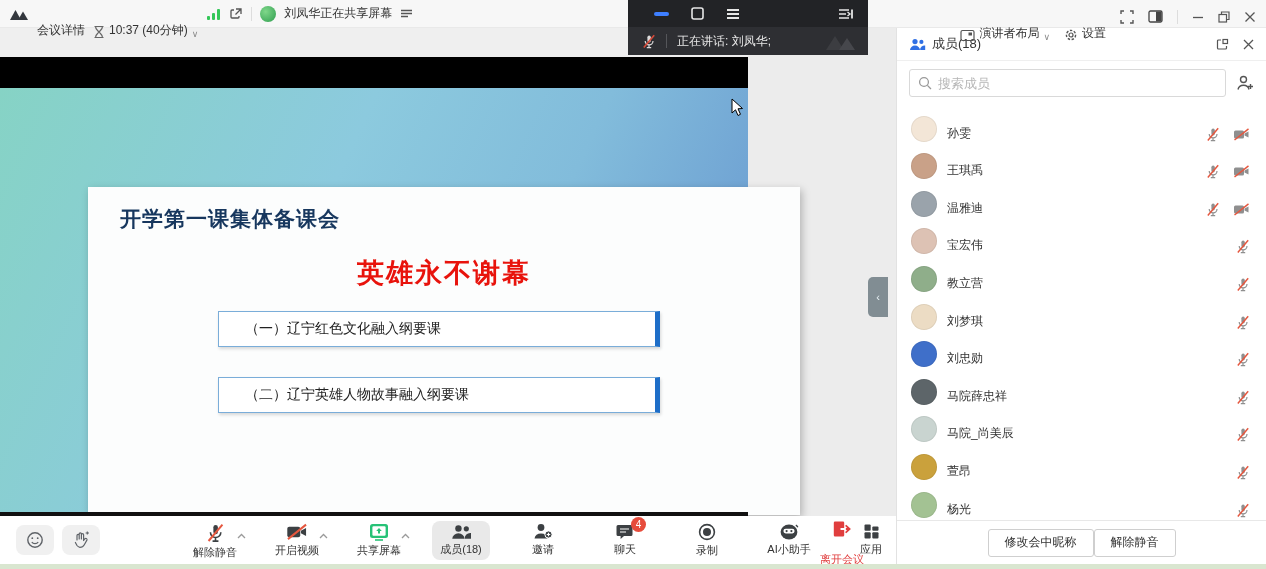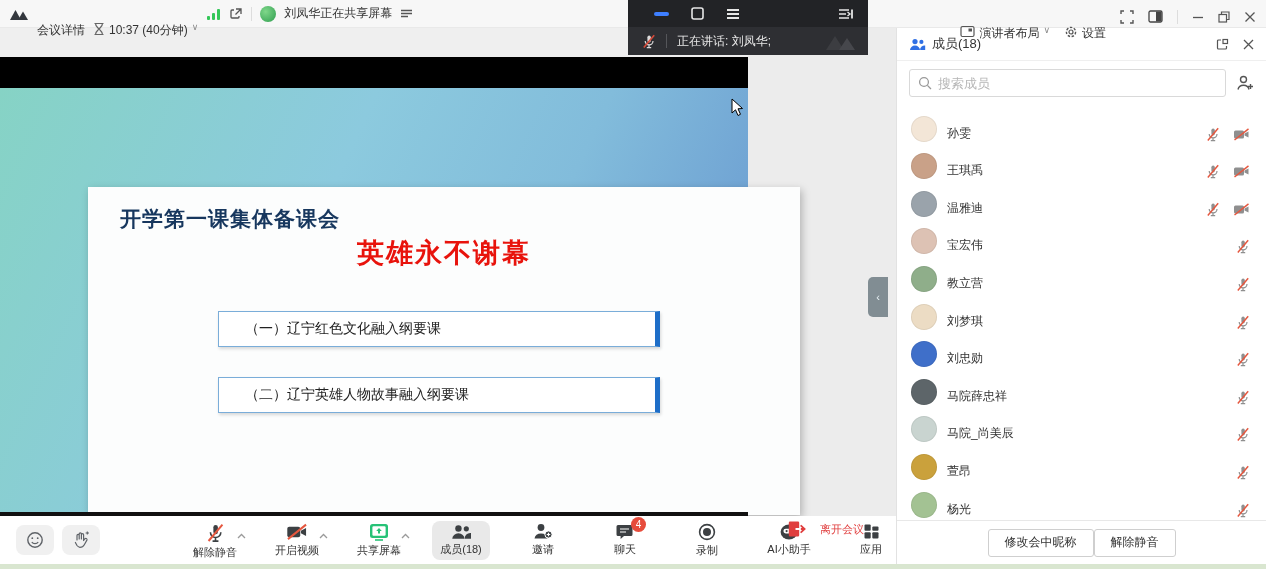--- a/index.html
+++ b/index.html
@@ -3,36 +3,36 @@
 <meta charset="utf-8">
 <style>
   * { margin:0; padding:0; box-sizing:border-box; }
   html,body { width:1266px; height:569px; overflow:hidden; }
   body { font-family:"Liberation Sans", sans-serif; background:#ececec; position:relative; font-size:12px; color:#333; }
 
   
   .titlebar { position:absolute; left:0; top:0; width:1266px; height:28px; background:#f7f7f7; border-bottom:1px solid #e9e9e9; display:flex; align-items:center; z-index:5; }
   .tb-left { display:flex; align-items:center; gap:8px; padding-left:10px; flex:0 0 auto; }
   .tb-right { display:flex; align-items:center; gap:14px; position:absolute; right:10px; top:0; height:33px; }
-  .tb-item { display:flex; align-items:flex-start; gap:4px; color:#333;margin-top:33px; }
+  .tb-item { display:flex; align-items:flex-end; gap:4px; color:#333;margin-top:33px; }
   .tb-divider { width:1px; height:14px; background:#ddd; }
   .avatar-mini { width:16px; height:16px; border-radius:50%; background:radial-gradient(circle at 35% 35%, #7fd78a, #2f9e4f); }
   .icon-svg { display:block; }
   .caret-down { font-size:9px; color:#888; }
 
   
   .main-area { position:absolute; left:0; top:28px; width:748px; height:488px; background:#efefef; }
   .black-strip-top { position:absolute; left:0; top:29px; width:100%; height:31px; background:#000; }
   .desktop { position:absolute; left:0; top:60px; width:100%; height:424px; background:linear-gradient(115deg,#86d3c5 0%,#8ccade 40%,#82bcdb 65%,#6d9fd2 88%,#5e8fc7 100%); }
   .black-strip-bot { position:absolute; left:0; top:484px; width:100%; height:4px; background:#111; }
 
   
   .slide { position:absolute; left:88px; top:99px; width:712px; height:328px; background:#fcfdfd; box-shadow:2px 3px 8px rgba(0,0,0,0.25); }
   .slide-title { position:absolute; left:32px; top:18px; font-size:21px; font-weight:bold; color:#17375e; letter-spacing:1px; }
-  .slide-subtitle { position:absolute; left:0; top:48px; width:100%; text-align:center; font-size:27px; font-weight:bold; color:#e8130c; letter-spacing:2px; }
+  .slide-subtitle { position:absolute; left:0; top:68px; width:100%; text-align:center; font-size:27px; font-weight:bold; color:#e8130c; letter-spacing:2px; }
   .slide-box { position:absolute; left:130px; width:442px; height:36px; background:#fff; border:1px solid #7aadd9; border-right:5px solid #1e6ec8; box-shadow:1px 2px 3px rgba(0,0,0,0.15); display:flex; align-items:center; padding-left:26px; font-size:14px; color:#222; }
   .slide-box1 { top:124px; } .slide-box2 { top:190px; }
 
   
   .float-bar { position:absolute; left:628px; top:0; width:240px; height:69px; z-index:9; }
   .float-row1 { height:27px; background:#222326; display:flex; align-items:center; gap:22px; padding-left:26px; position:relative; }
   .float-dash { width:15px; height:4px; border-radius:2px; background:#3e7fff; }
   .float-row1 .right-ic { position:absolute; right:14px; }
   .float-row2 { height:28px; background:#2e2f33; display:flex; align-items:center; padding-left:14px; position:relative; color:#e8e8e8; }
   .float-row2 .vdiv { width:1px; height:14px; background:#55565a; margin:0 10px; }
@@ -69,21 +69,21 @@
   
   .toolbar { position:absolute; left:0; top:516px; width:896px; height:48px; background:#fff; display:flex; align-items:center; }
   .tbar-left { display:flex; gap:8px; margin-left:16px; }
   .round-btn { width:38px; height:30px; background:#f0f0f0; border-radius:8px; display:flex; align-items:center; justify-content:center; }
   .tbar-center { display:flex; margin-left:86px; gap:24px; }
   .t-item { position:relative; width:58px; display:flex; flex-direction:column; align-items:center; gap:2px; padding-top:2px; }
   .t-item .lbl { font-size:11px; color:#333; white-space:nowrap; }
   .t-item.active { background:#e9e9e9; border-radius:8px; padding:3px 4px 2px 4px; }
   .t-caret { position:absolute; right:-2px; top:7px; }
   .t-badge { position:absolute; right:8px; top:-4px; min-width:15px; height:15px; border-radius:8px; background:#e74c3c; color:#fff; font-size:10px; display:flex; align-items:center; justify-content:center; padding:0 3px; }
-  .t-leave { position:absolute; right:32px; top:4px; display:flex; flex-direction:row; align-items:center; gap:14px; }
+  .t-leave { position:absolute; right:32px; top:4px; display:flex; flex-direction:column; align-items:center; gap:14px; }
   .t-leave .lbl { font-size:11px; color:#e03e3e; white-space:nowrap; }
 
   .green-strip { position:absolute; left:0; top:564px; width:1266px; height:5px; background:#d9e6d0; }
 </style>
 </head>
 <body>
 
 <div class="titlebar">
   <div class="tb-left">
     <span>

